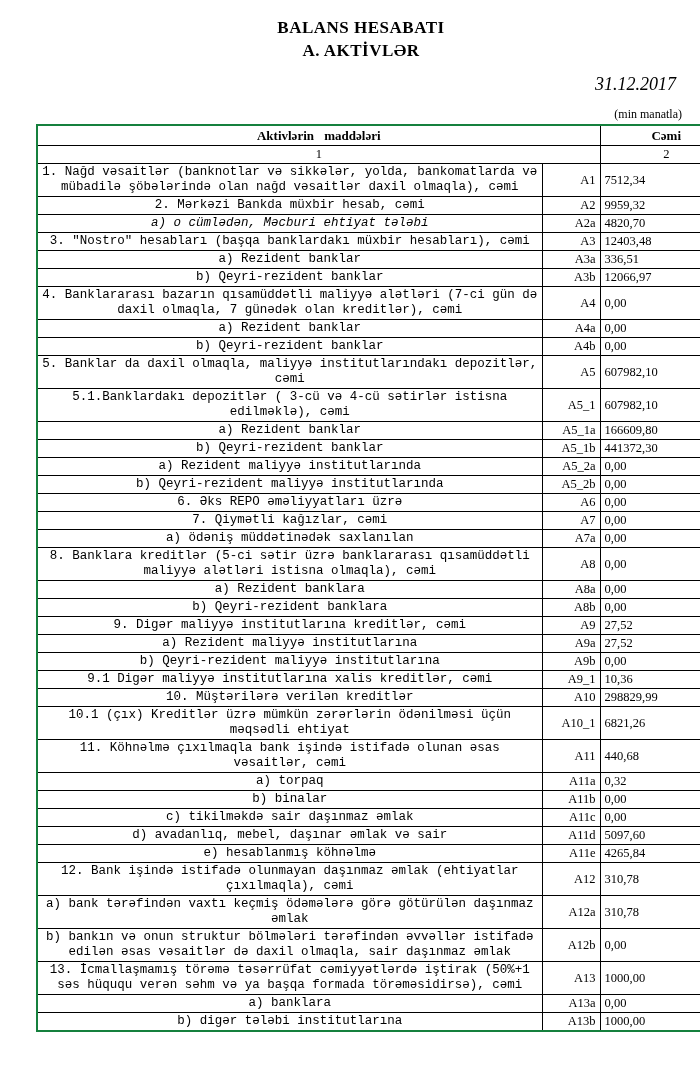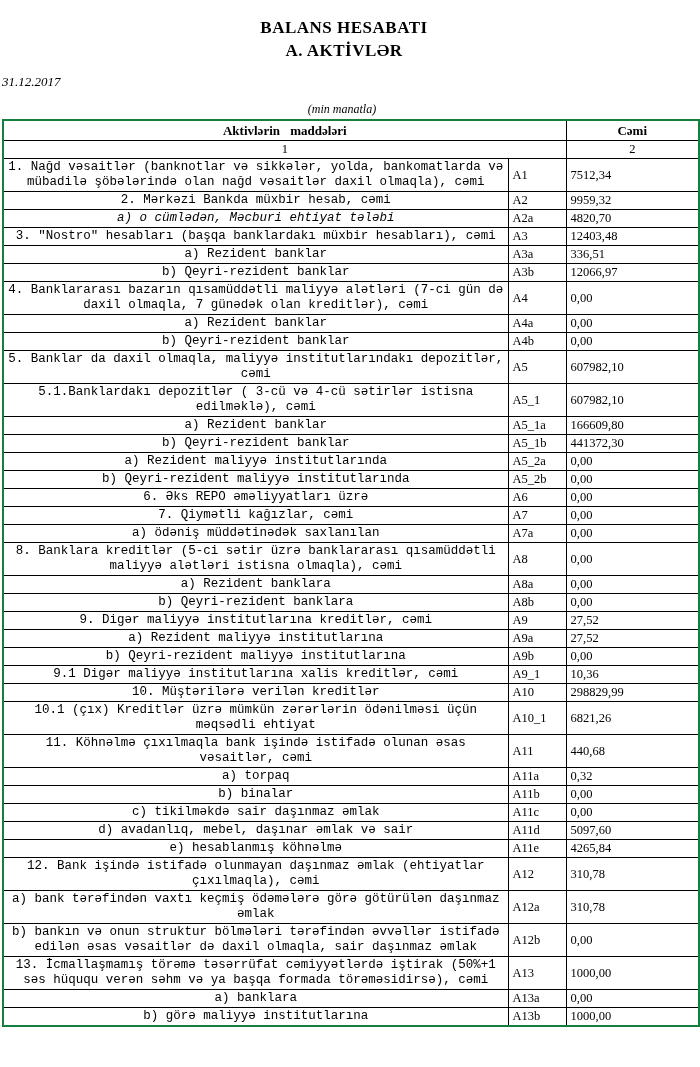--- a/index.html
+++ b/index.html
@@ -3,35 +3,34 @@
 <meta charset="utf-8">
 <style>
   * { margin: 0; padding: 0; box-sizing: border-box; }
   html, body { background: #ffffff; }
   body {
     width: 700px;
     min-height: 1067px;
     font-family: "Liberation Serif", serif;
     color: #000;
   }
-  .page { padding: 10px 14px 4px 2px; }
+  .page { padding: 10px 14px 4px 2px; margin-left: 34px; }
 
   .title-block { text-align: center; margin-top: 6px; }
   .title-line { font-weight: bold; font-size: 17px; letter-spacing: 0.5px; line-height: 23px; }
 
   .date-line {
-    text-align: left;
+    text-align: right;
     font-style: italic;
-    font-size: 13px;
+    font-size: 18px;
     margin-top: 12px;
     padding-right: 10px;
   }
   .unit-line {
-    text-align: center;
-    font-style: italic;
+    text-align: right;
     font-size: 12px;
     margin-top: 12px;
     margin-bottom: 2px;
     padding-right: 4px;
   }
 
   table.assets {
     width: 100%;
     border-collapse: collapse;
     border: 2px solid #15803d;
@@ -49,21 +48,21 @@
   table.assets th {
     font-weight: bold;
     text-align: center;
     font-size: 13px;
     padding: 2px 4px;
   }
   th.items-header { word-spacing: 7px; }
   .num-row td { text-align: center; padding: 0 4px; }
 
   .cell-label { text-align: center; font-family: Liberation Mono, monospace; }
-  .cell-code  { text-align: left; }
+  .cell-code  { text-align: right; }
   .cell-value { padding-right: 5px; }
   .indent { padding-left: 32px; }
   .italic { font-style: italic; }
 </style>
 </head>
 <body>
 
 <div class="page">
 
   <div class="title-block">
@@ -275,20 +274,20 @@
     <td class="cell-label">13. İcmallaşmamış törəmə təsərrüfat cəmiyyətlərdə iştirak (50%+1 səs hüququ verən səhm və ya başqa formada törəməsidirsə), cəmi</td>
     <td class="cell-code">A13</td>
     <td class="cell-value">1000,00</td>
   </tr>
         <tr>
     <td class="cell-label indent">a) banklara</td>
     <td class="cell-code">A13a</td>
     <td class="cell-value">0,00</td>
   </tr>
         <tr>
-    <td class="cell-label indent">b) görə maliyyə institutlarına</td>
+    <td class="cell-label indent">b) digər tələbi institutlarına</td>
     <td class="cell-code">A13b</td>
     <td class="cell-value">1000,00</td>
   </tr>
       </tbody>
   </table>
 
 </div>
 
 </body></html>

